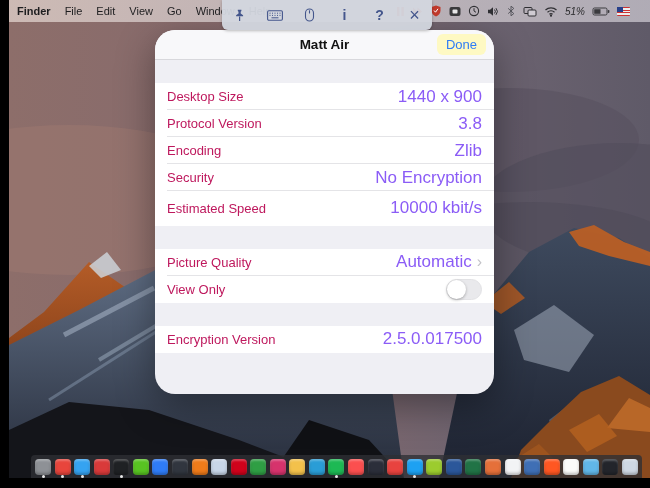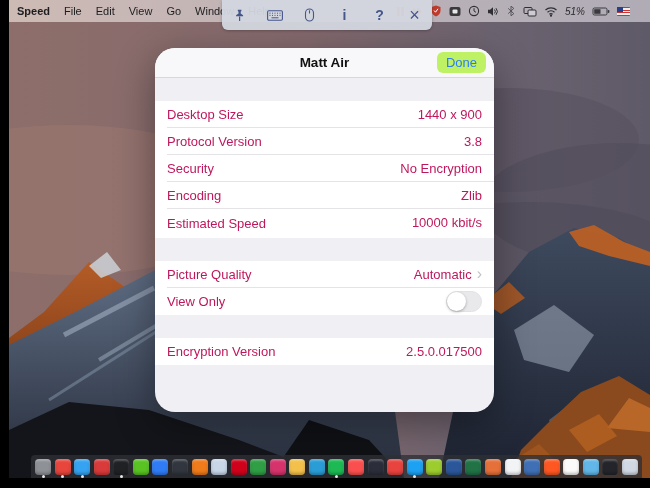--- a/index.html
+++ b/index.html
@@ -21,30 +21,30 @@
   .us-flag::before{content:'';position:absolute;left:0;top:0;width:6px;height:5px;background:#27408b;}
 
   
   .vnc-toolbar{position:absolute;left:213px;top:0;width:210px;height:30px;background:rgba(211,215,223,.95);border-radius:0 0 6px 6px;display:flex;align-items:center;justify-content:space-around;z-index:6;box-shadow:0 1px 3px rgba(0,0,0,.25);}
   .tb-btn{width:26px;height:24px;display:flex;align-items:center;justify-content:center;color:#44568c;font-size:15px;cursor:pointer;background:none;border:none;padding:0;}
   .tb-btn svg{display:block;}
   .tb-glyph{font-weight:bold;font-size:14px;line-height:1;}
   .tb-glyph.close{font-size:18px;font-weight:normal;}
 
   
-  .panel{position:absolute;left:146px;top:48px;width:339px;height:364px;background:#efeff4;border-radius:20px;overflow:hidden;box-shadow:0 12px 38px rgba(0,0,0,.38);z-index:4;}
+  .panel{position:absolute;left:146px;top:30px;width:339px;height:364px;background:#efeff4;border-radius:20px;overflow:hidden;box-shadow:0 12px 38px rgba(0,0,0,.38);z-index:4;}
   .panel-header{position:relative;height:29px;background:#f8f8fa;border-bottom:1px solid #d8d8dc;}
   .panel-title{position:absolute;left:0;right:0;top:7px;text-align:center;font-size:13.5px;font-weight:bold;color:#111;}
-  .done-btn{position:absolute;right:8px;top:4px;padding:3px 9px;background:#bef264;border:none;border-radius:6px;color:#2e7cf6;font-size:13px;font-weight:500;font-family:inherit;cursor:pointer;}
+  .done-btn{position:absolute;right:8px;top:4px;padding:3px 9px;background:#fef9c3;border:none;border-radius:6px;color:#2e7cf6;font-size:13px;font-weight:500;font-family:inherit;cursor:pointer;}
   .gap{height:23px;}
   .group{background:#fff;}
   .row{position:relative;display:flex;align-items:center;justify-content:space-between;min-height:27px;padding:0 12px;background:#fff;}
   .row:not(:last-child)::after{content:'';position:absolute;left:12px;right:0;bottom:0;height:1px;background:#e4e4e7;}
   .lbl{font-size:13px;color:#be185d;}
-  .val{font-size:13px;color:#be185d;text-align:right;}
+  .val{font-size:17px;color:#8b5cf6;text-align:right;}
   .val.two-line{line-height:1.45;padding:5px 0;}
   .val.two-line span{display:block;}
   .chev{color:#c3c3c8;font-size:16px;margin-left:5px;line-height:1;}
   .val-wrap{display:flex;align-items:center;}
   .toggle{position:relative;width:36px;height:21px;border-radius:11px;background:#e9e9ec;border:1px solid #e2e2e5;box-sizing:border-box;cursor:pointer;}
   .toggle .knob{position:absolute;left:0px;top:0px;width:19px;height:19px;border-radius:50%;background:#fff;box-shadow:0 1px 3px rgba(0,0,0,.3);}
 
   
   .dock{position:absolute;left:22px;top:455px;width:611px;height:23px;background:rgba(46,47,52,.78);border-radius:4px 4px 0 0;display:flex;align-items:center;z-index:5;}
   .dock-icons{display:flex;align-items:center;gap:3px;padding:0 4px;width:100%;justify-content:space-between;}
@@ -99,21 +99,21 @@
       <polygon points="505,330 545,305 585,335 560,372 515,360" fill="#a9b4c4" opacity=".5"></polygon>
       <polygon points="540,420 580,390 620,420 595,455 550,448" fill="#9eabbc" opacity=".35"></polygon>
       <polygon points="641,478 641,395 610,376 572,392 538,424 512,450 502,478" fill="#8a4a1e"></polygon>
       <polygon points="620,398 641,408 641,432 598,428" fill="#c06c2a" opacity=".85"></polygon>
       <polygon points="560,430 590,414 608,436 578,452" fill="#b5621f" opacity=".8"></polygon>
       <polygon points="505,460 530,444 548,462 520,476" fill="#a5581e" opacity=".7"></polygon>
     </svg>
 
     <div class="menubar">
       <div class="menus">
-          <span class="menu-item">Speed</span>
+          <span class="menu-item">Finder</span>
           <span class="menu-item">File</span>
           <span class="menu-item">Edit</span>
           <span class="menu-item">View</span>
           <span class="menu-item">Go</span>
           <span class="menu-item">Window</span>
           <span class="menu-item">Help</span>
         </div>
       <div class="status">
         <svg width="9" height="11" viewBox="0 0 9 11">
             <rect x="1" y="1" width="2.4" height="9" fill="#c0392b"></rect>
@@ -202,26 +202,26 @@
       <div class="group">
         <div class="row">
           <span class="lbl">Desktop Size</span>
           <span class="val">1440 x 900</span>
         </div>
         <div class="row">
           <span class="lbl">Protocol Version</span>
           <span class="val">3.8</span>
         </div>
         <div class="row">
+          <span class="lbl">Encoding</span>
+          <span class="val">Zlib</span>
+        </div>
+        <div class="row">
           <span class="lbl">Security</span>
           <span class="val">No Encryption</span>
-        </div>
-        <div class="row">
-          <span class="lbl">Encoding</span>
-          <span class="val">Zlib</span>
         </div>
         <div class="row">
           <span class="lbl">Estimated Speed</span>
           <span class="val two-line">
             <span>10000 kbit/s</span>
           </span>
         </div>
       </div>
 
       <div class="gap"></div>

